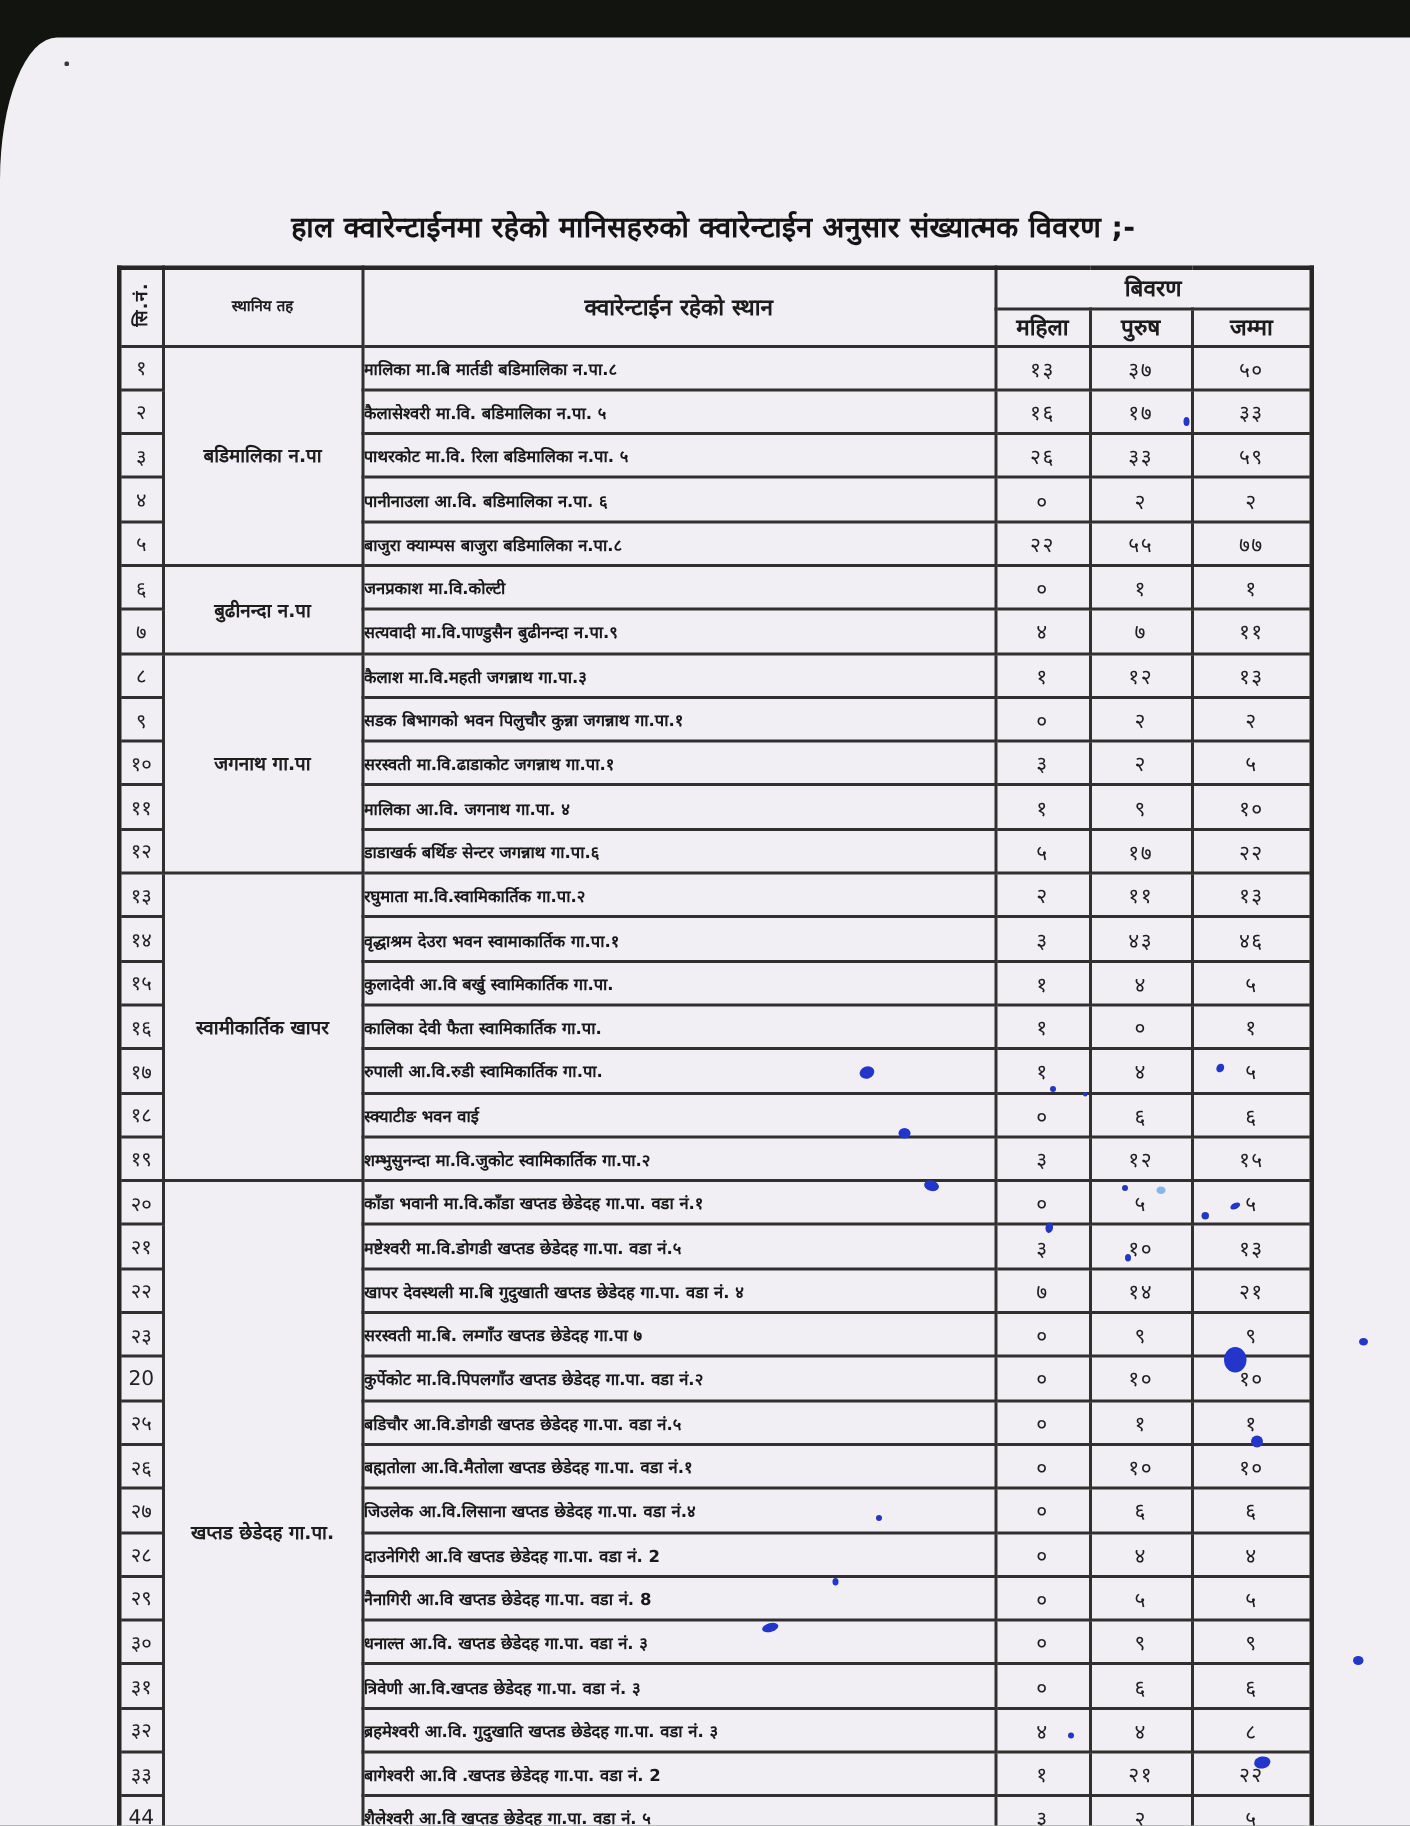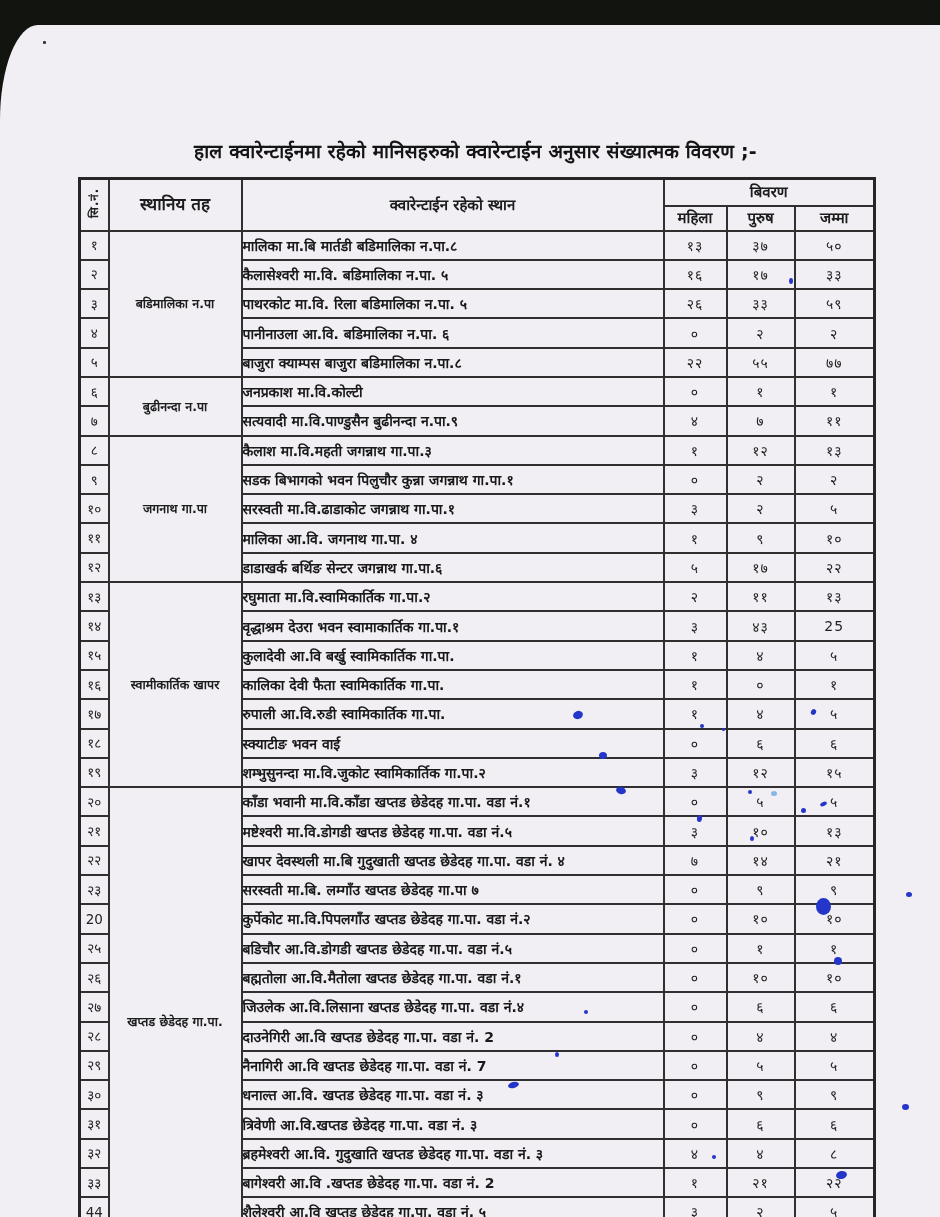--- a/index.html
+++ b/index.html
@@ -46,24 +46,24 @@
   tr.h2{height:25px;}
   tbody tr{height:29.3px;}
   th.snh{font-size:11.5px;}
   .vert{
     display:inline-block;
     writing-mode:vertical-rl;
     transform:rotate(180deg);
     font-weight:bold;
     letter-spacing:1px;
   }
-  th.llh{font-size:17px;}
+  th.llh{font-size:10px;}
   td.sn{text-align:center;font-size:13.5px;color:#222;}
   td.grp{text-align:center;font-size:12.5px;font-weight:bold;color:#1d1d1d;border-radius:11px;}
-  td.loc{text-align:left;padding-left:6px;font-weight:bold;font-size:14px;color:#191919;}
+  td.loc{text-align:left;padding-left:6px;font-weight:bold;font-size:11px;color:#191919;}
   td.num{text-align:center;font-size:14px;color:#1f1f1f;letter-spacing:1px;}
   .ink{position:absolute;border-radius:50%;}
 </style>
 </head>
 <body>
 
 <div class="page">
   <div class="speck"></div>
 
   <div class="title">हाल क्वारेन्टाईनमा रहेको मानिसहरुको  क्वारेन्टाईन अनुसार संख्यात्मक विवरण ;-</div>
@@ -184,21 +184,21 @@
           <td class="loc">रघुमाता मा.वि.स्वामिकार्तिक गा.पा.२</td>
           <td class="num">२</td>
           <td class="num">११</td>
           <td class="num">१३</td>
         </tr>
         <tr>
           <td class="sn">१४</td>
           <td class="loc">वृद्धाश्रम देउरा भवन स्वामाकार्तिक गा.पा.१</td>
           <td class="num">३</td>
           <td class="num">४३</td>
-          <td class="num">25</td>
+          <td class="num">४६</td>
         </tr>
         <tr>
           <td class="sn">१५</td>
           <td class="loc">कुलादेवी आ.वि बर्खु स्वामिकार्तिक गा.पा.</td>
           <td class="num">१</td>
           <td class="num">४</td>
           <td class="num">५</td>
         </tr>
         <tr>
           <td class="sn">१६</td>
@@ -287,21 +287,21 @@
         </tr>
         <tr>
           <td class="sn">२८</td>
           <td class="loc">दाउनेगिरी आ.वि खप्तड छेडेदह गा.पा.  वडा नं. 2</td>
           <td class="num">०</td>
           <td class="num">४</td>
           <td class="num">४</td>
         </tr>
         <tr>
           <td class="sn">२९</td>
-          <td class="loc">नैनागिरी आ.वि खप्तड छेडेदह गा.पा.  वडा नं. 7</td>
+          <td class="loc">नैनागिरी आ.वि खप्तड छेडेदह गा.पा.  वडा नं. 8</td>
           <td class="num">०</td>
           <td class="num">५</td>
           <td class="num">५</td>
         </tr>
         <tr>
           <td class="sn">३०</td>
           <td class="loc">धनाल्त आ.वि. खप्तड छेडेदह गा.पा.  वडा नं. ३</td>
           <td class="num">०</td>
           <td class="num">९</td>
           <td class="num">९</td>

